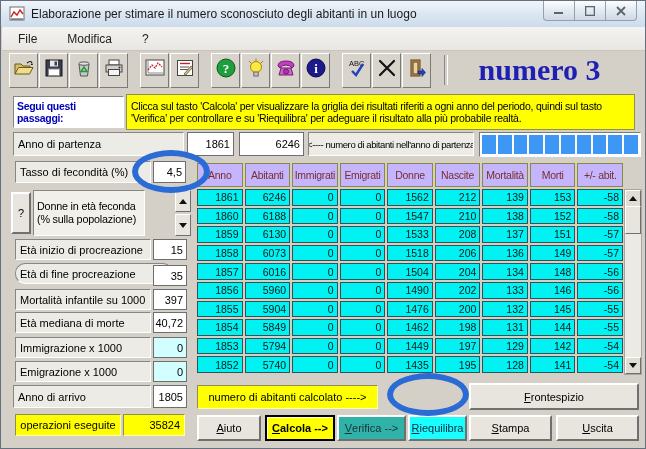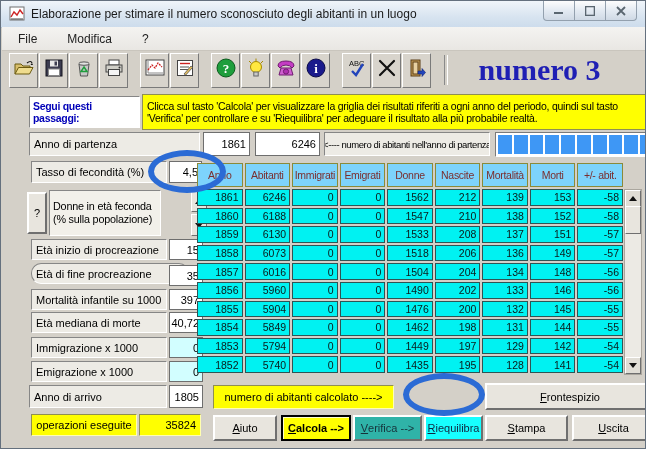--- a/index.html
+++ b/index.html
@@ -32,21 +32,21 @@
     border:1px solid; border-color:#FFFFFF #7A7A7A #7A7A7A #FFFFFF;
     display:flex; align-items:center; justify-content:center; margin-right:1px; }
   .tgap { width:11px; flex:0 0 auto; }
   .tsep { width:2px; height:30px; flex:0 0 auto; margin-left:12px;
     border-left:1px solid #8A8A8A; border-right:1px solid #FFFFFF; }
   .numero { flex:1; text-align:center; font-family:"Liberation Serif", serif;
     font-weight:bold; font-size:30px; color:#1F1FB4; padding-right:16px; }
 
   
   .client { position:absolute; left:0; top:88px; width:646px; height:361px; background:#D4D0C8; }
-  .abs { position:absolute; box-sizing:border-box;margin-left:16px; }
+  .abs { position:absolute; box-sizing:border-box; }
 
   .sunkenlbl { background:#EDEBE5; border:1px solid; border-color:#868686 #FFFFFF #FFFFFF #868686;
     font-size:11px; color:#000; display:flex; align-items:center; padding-left:4px; }
   .fieldw { background:#FFFFFF; border:1px solid #6E6E6E; font-size:11px; color:#000;
     display:flex; align-items:center; justify-content:flex-end; padding-right:3px; }
   .fieldc { background:#D2FEFF; border:1px solid #6E6E6E; font-size:11px; color:#000;
     display:flex; align-items:center; justify-content:flex-end; padding-right:3px; }
   .ylabel { background:#FFFF00; border:1px solid; border-color:#8F8F52 #FFFFB0 #FFFFB0 #8F8F52;
     font-size:11px; color:#000; display:flex; align-items:center; justify-content:center; }
 
@@ -73,21 +73,21 @@
   .spin { display:flex; flex-direction:column; gap:2px; }
   .spinbtn { flex:1; background:#E8E5DE; border:1px solid; border-color:#FFF #6F6F6F #6F6F6F #FFF;
     display:flex; align-items:center; justify-content:center; }
   .tri-up { width:0; height:0; border-left:4px solid transparent; border-right:4px solid transparent; border-bottom:5px solid #111; }
   .tri-dn { width:0; height:0; border-left:4px solid transparent; border-right:4px solid transparent; border-top:5px solid #111; }
 
   
   .grid { position:absolute; left:196px; top:74px; width:426px; }
   .grid-head { display:grid; grid-template-columns:repeat(9,1fr); gap:2px; height:24px; margin-bottom:2px; }
   .grid-body { display:grid; grid-template-columns:repeat(9,1fr); grid-auto-rows:16.6px; gap:2px; }
-  .gh { background:#7dd3fc; border:1px solid #8A8A3A; color:#7A2E2E; font-size:10.5px; letter-spacing:-0.3px;
+  .gh { background:#c4b5fd; border:1px solid #8A8A3A; color:#7A2E2E; font-size:10.5px; letter-spacing:-0.3px;
     display:flex; align-items:center; justify-content:center; overflow:hidden;text-align:center; }
   .gc { background:#00F2F2; border:1px solid #2F5454; color:#0A1A1A; font-size:10.5px;
     display:flex; align-items:center; justify-content:flex-end; padding-right:3px; overflow:hidden; }
 
   
   .vscroll { position:absolute; left:623px; top:100px; width:16px; height:184px; background:#ECEAE4; border:1px solid #AAA69E; }
   .sbtn { position:absolute; left:0; width:14px; height:15px; background:#E0DDD5;
     border:1px solid; border-color:#FFF #6F6F6F #6F6F6F #FFF; display:flex; align-items:center; justify-content:center; }
   .sthumb { position:absolute; left:0; top:16px; width:14px; height:26px; background:#E8E5DE;
     border:1px solid; border-color:#FFF #6F6F6F #6F6F6F #FFF; }

